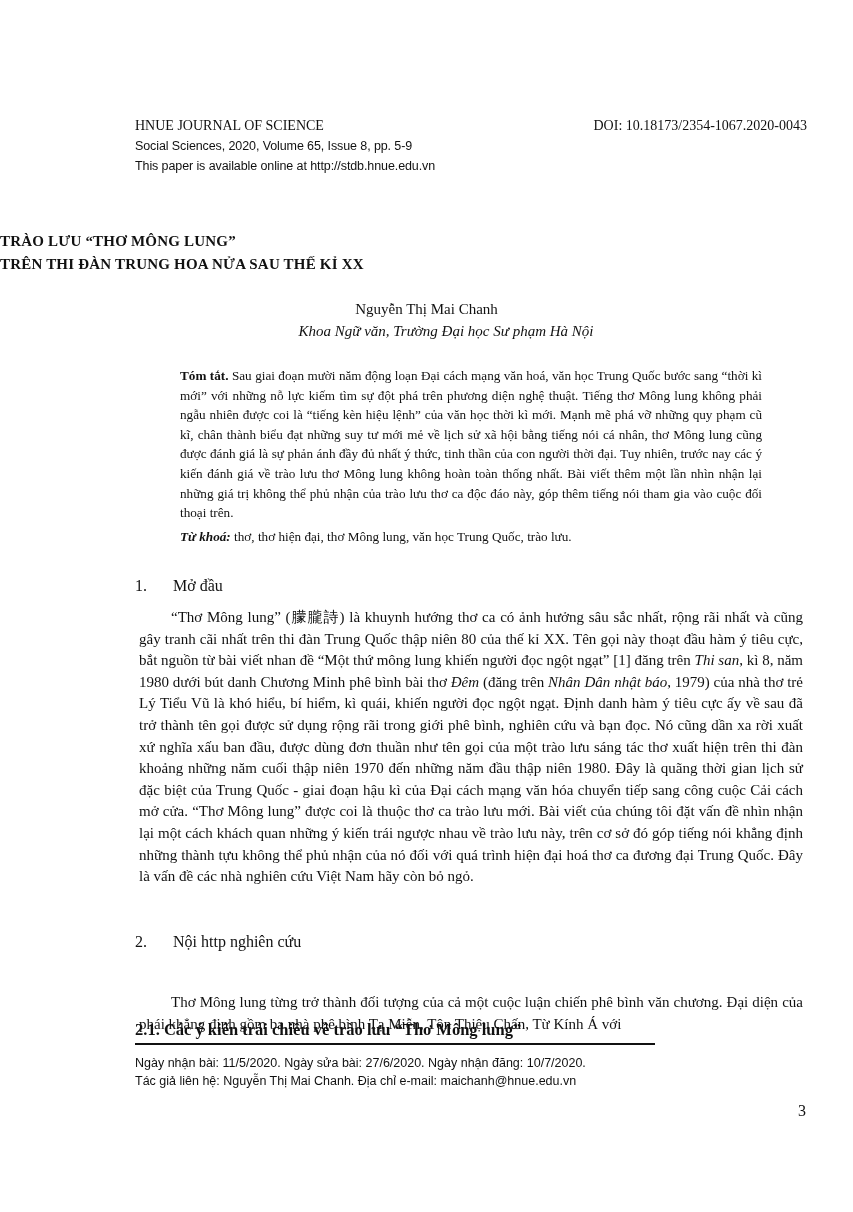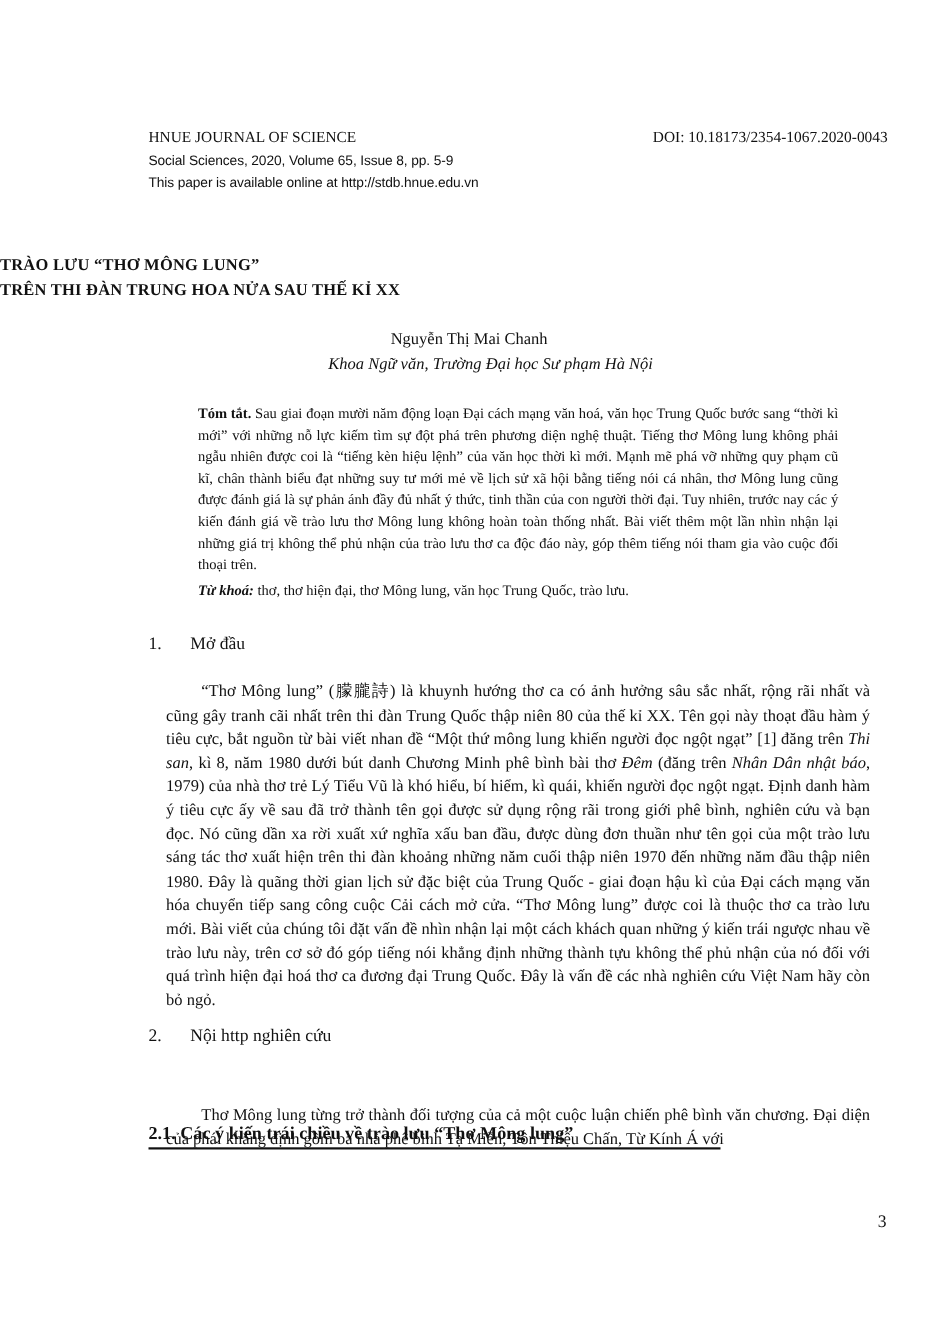--- a/index.html
+++ b/index.html
@@ -19,21 +19,21 @@
   .abstract { position: absolute; left: 180px; top: 366px; width: 582px; font-size: 13.2px; line-height: 19.6px; text-align: justify; }
   .abstract p { margin: 0; }
   .abstract b { font-weight: bold; }
   .kw { margin-top: 4px !important; }
 
   .h1 { position: absolute; left: 135px; font-weight: normal; font-size: 16px; line-height: 24px; }
   .h1 .num { display: inline-block; width: 38px; }
   .h2 { position: absolute; left: 135px; font-weight: bold; font-size: 16.5px; line-height: 20px; }
 
   .body { position: absolute; left: 135px; width: 672px; font-size: 15px; line-height: 21.6px; text-align: justify; }
-  .body p { margin: 16px; text-indent: 32px; }
+  .body p { margin: 4px; text-indent: 32px; }
   .body i { font-style: italic; }
 
   .fn-rule { position: absolute; left: 135px; top: 1043px; width: 520px; height: 2px; background: #111; }
   .footnote { position: absolute; left: 135px; top: 1054px; font-family: "Liberation Sans", "DejaVu Sans", sans-serif; font-size: 12.5px; line-height: 18px; }
   .pagenum { position: absolute; left: 798px; top: 1102px; font-size: 16px; }
 </style>
 </head>
 <body>
 
 <div class="page">
@@ -74,15 +74,19 @@
     <span class="num">2.</span><span>Nội http nghiên cứu</span>
   </div>
 
   <div class="h2" style="top:1020px;">2.1. Các ý kiến trái chiều về trào lưu “Thơ Mông lung”</div>
 
   <div class="body" style="top:988px;">
     <p>Thơ Mông lung từng trở thành đối tượng của cả một cuộc luận chiến phê bình văn chương. Đại diện của phái khẳng định gồm ba nhà phê bình Tạ Miễn, Tôn Thiệu Chấn, Từ Kính Á với</p>
   </div>
 
   <div class="fn-rule"></div>
+  <div class="footnote">
+    <div>Ngày nhận bài: 11/5/2020. Ngày sửa bài: 27/6/2020. Ngày nhận đăng: 10/7/2020.</div>
+    <div>Tác giả liên hệ: Nguyễn Thị Mai Chanh. Địa chỉ e-mail: maichanh@hnue.edu.vn</div>
+  </div>
 
   <div class="pagenum">3</div>
 </div>
 
 </body></html>

